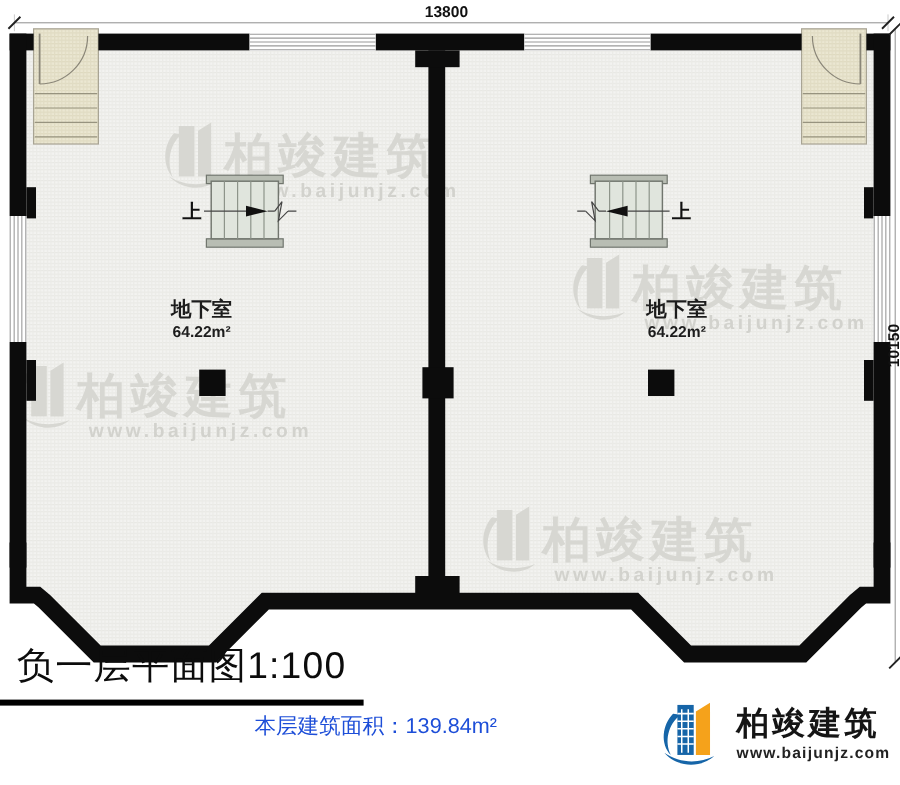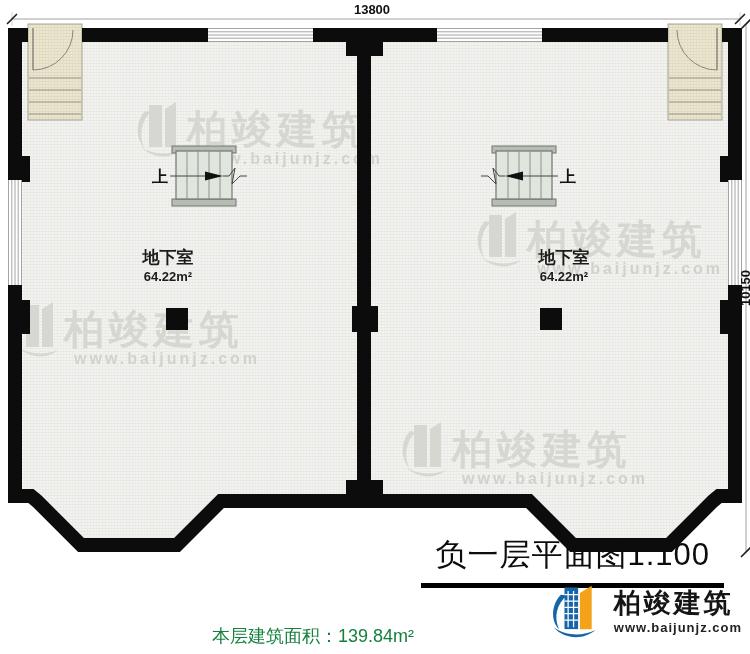--- a/index.html
+++ b/index.html
@@ -6,24 +6,24 @@
   body{font-family:"Liberation Sans","DejaVu Sans",sans-serif;}
   #stage{position:relative;width:750px;height:654px;background:#fff;overflow:hidden;}
   #plan{position:absolute;left:0;top:0;}
   svg text{font-family:"Liberation Sans","DejaVu Sans",sans-serif;}
   .dimtxt{font-size:13px;font-weight:bold;fill:#111;}
   .roomname{font-size:17px;font-weight:bold;fill:#1c1c1c;}
   .roomarea{font-size:13px;font-weight:bold;fill:#1c1c1c;}
   .uptxt{font-size:16px;font-weight:bold;fill:#111;}
   .wm-name{font-size:40px;font-weight:bold;fill:#d7d7d2;letter-spacing:5px;}
   .wm-url{font-size:16px;font-weight:bold;fill:#d2d2cd;letter-spacing:3px;}
-  .titlebar{position:absolute;left:0;right:0;top:534px;text-align:right;}
+  .titlebar{position:absolute;left:0;right:0;top:534px;text-align:left;}
   .plan-title{display:inline-block;font-size:31px;color:#0c0c0c;letter-spacing:1px;
     border-bottom:5px solid #000;padding:0 14px 7px 14px;margin-right:26px;}
-  .infoblock{position:absolute;left:212px;top:623px;font-size:18px;color:#15803d;line-height:27px;}
+  .infoblock{position:absolute;left:212px;top:592px;font-size:18px;color:#1d4ed8;line-height:27px;}
   .brand{position:absolute;right:8px;top:582px;display:flex;align-items:center;}
   .brand-text{margin-left:6px;}
   .brand-name{font-size:27px;font-weight:bold;color:#151515;letter-spacing:3px;line-height:30px;}
   .brand-url{font-size:13px;font-weight:bold;color:#222;letter-spacing:1px;margin-top:2px;}
 </style>
 </head>
 <body>
 
 <div id="stage">
 

